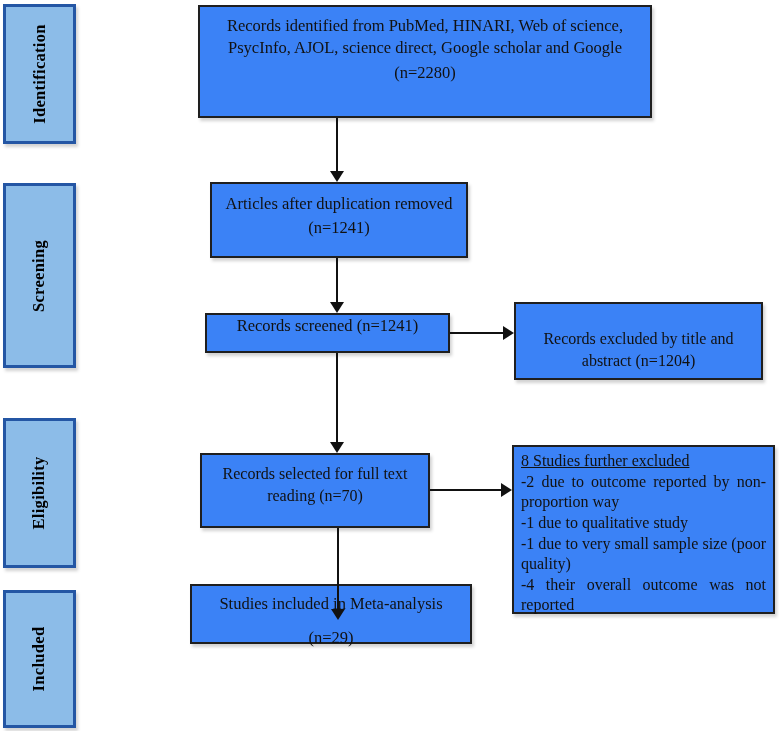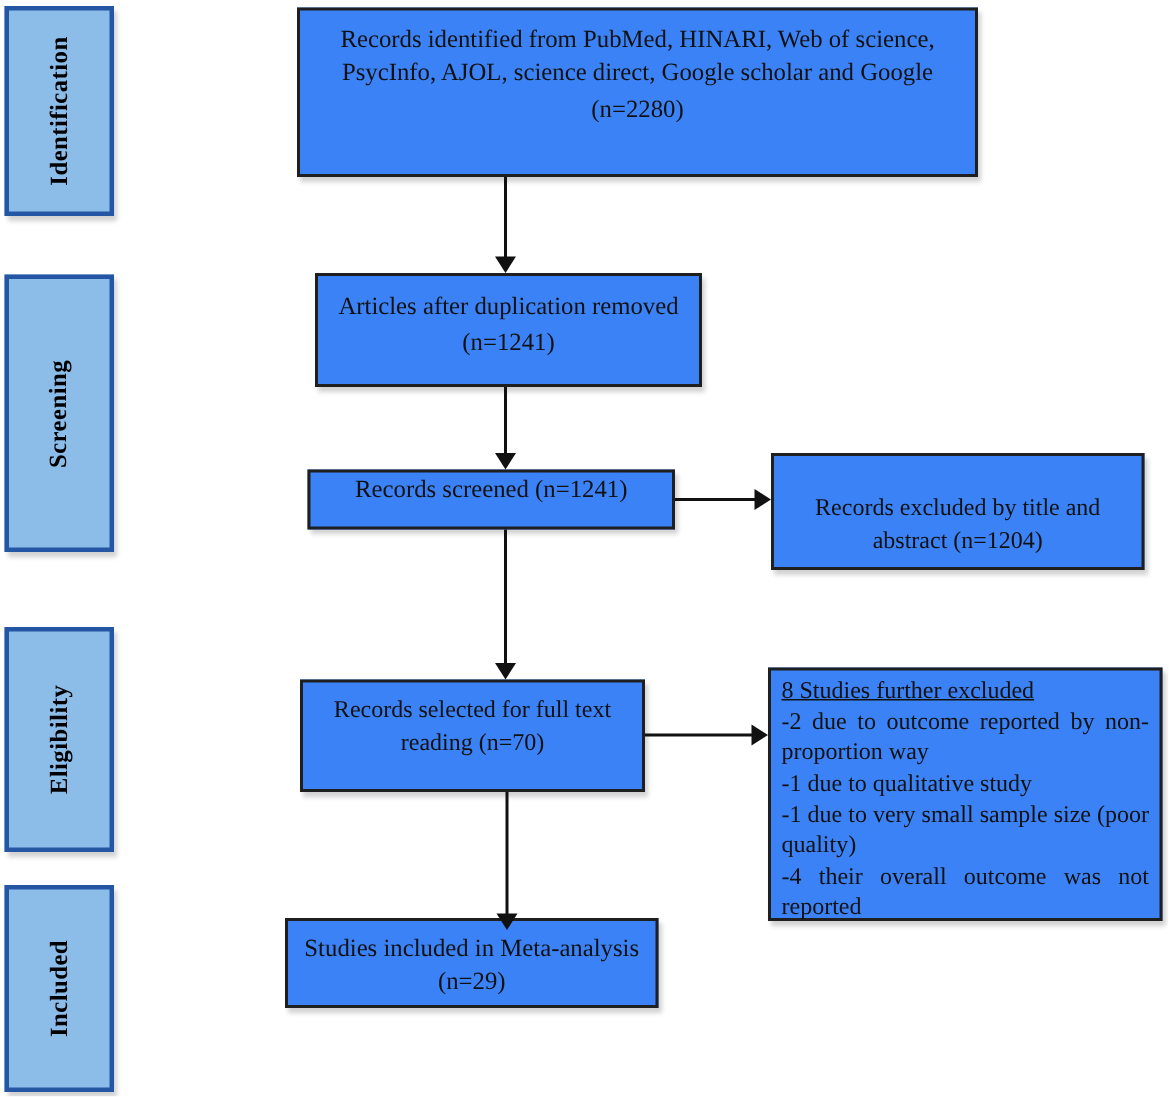--- a/index.html
+++ b/index.html
@@ -59,22 +59,22 @@
   .fbox .fbox-count { margin-top: 2px; }
 
   .box-identified { left: 198px; top: 5px;   width: 454px; height: 113px; padding: 8px 12px; }
   .box-dedup      { left: 210px; top: 182px; width: 258px; height: 76px;  padding: 9px 10px; }
   .box-screened   { left: 205px; top: 313px; width: 245px; height: 40px;  padding: 0 6px;
                     display: flex; align-items: flex-start; justify-content: center; }
   .box-excluded-ta{ left: 514px; top: 302px; width: 249px; height: 78px;  padding: 24px 8px; font-size: 16px; }
   .box-fulltext   { left: 200px; top: 453px; width: 230px; height: 75px;  padding: 8px 4px; font-size: 16px; }
   .box-excluded-8 { left: 512px; top: 434px; width: 263px; height: 169px; padding: 4px 7px;
                     text-align: left; font-size: 16px; line-height: 1.29; margin-top: 11px; }
-  .box-included   { left: 190px; top: 612px; width: 249px; height: 60px;  padding: 7px 6px; }
-  .box-included .fbox-count { margin-top: 0; }
+  .box-included   { left: 190px; top: 584px; width: 282px; height: 60px;  padding: 7px 6px; }
+  .box-included .fbox-count { margin-top: 12px; }
 
   .excl-heading { text-decoration: underline; }
   .excl-item { text-align: justify; }
 
   
   .arrow-v { position: absolute; width: 14px; z-index: 5; }
   .arrow-v .shaft {
     position: absolute; left: 50%; transform: translateX(-50%);
     top: 0; bottom: 9px; width: 2px; background: var(--arrow);
   }

